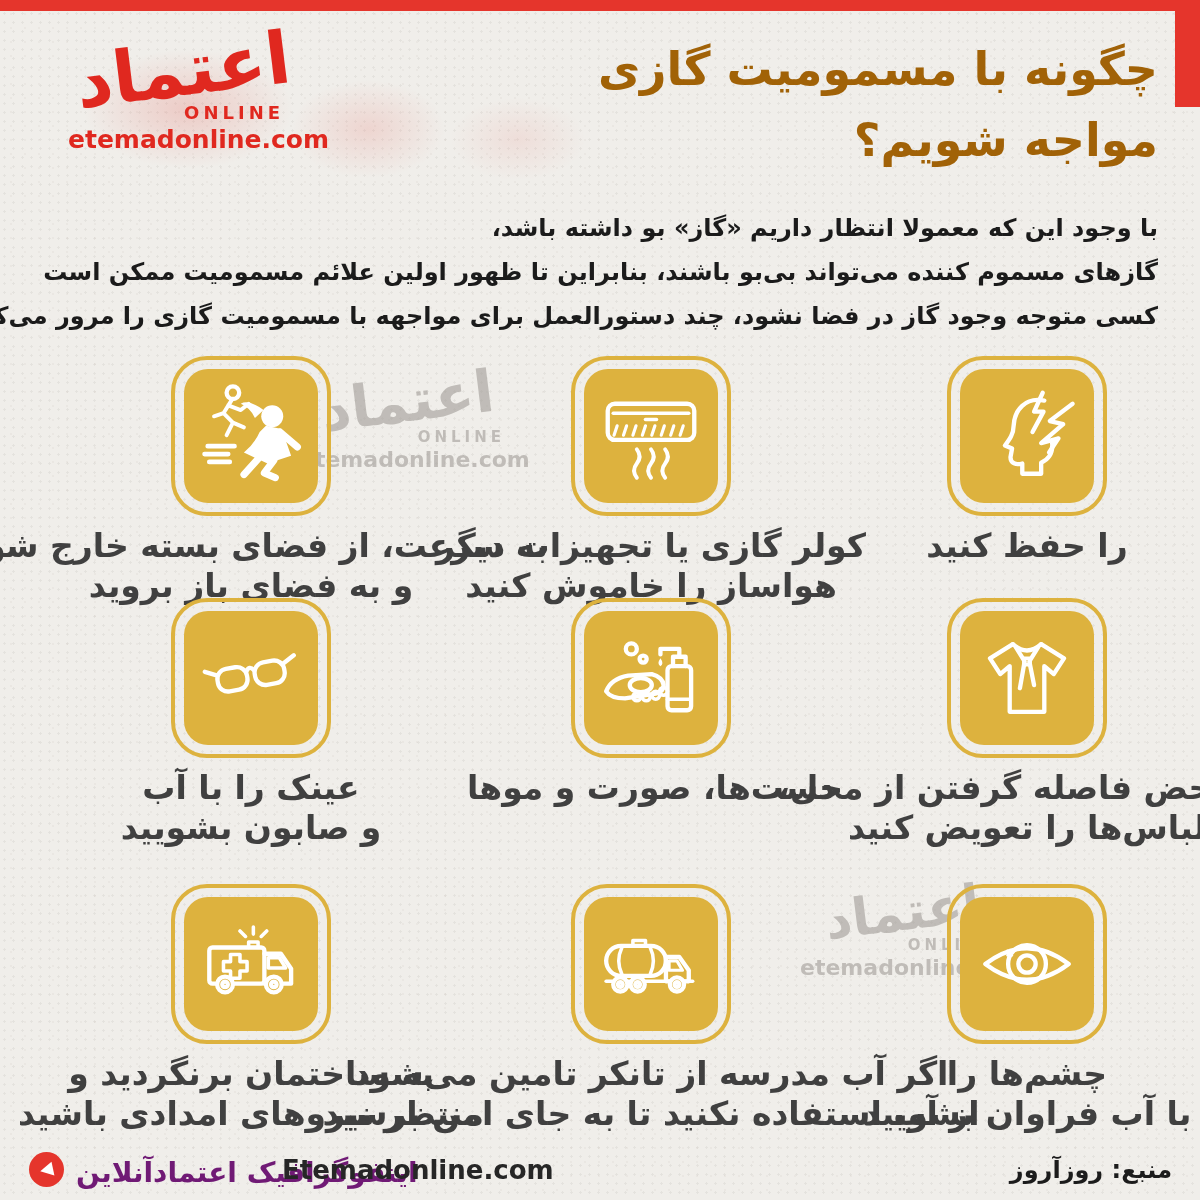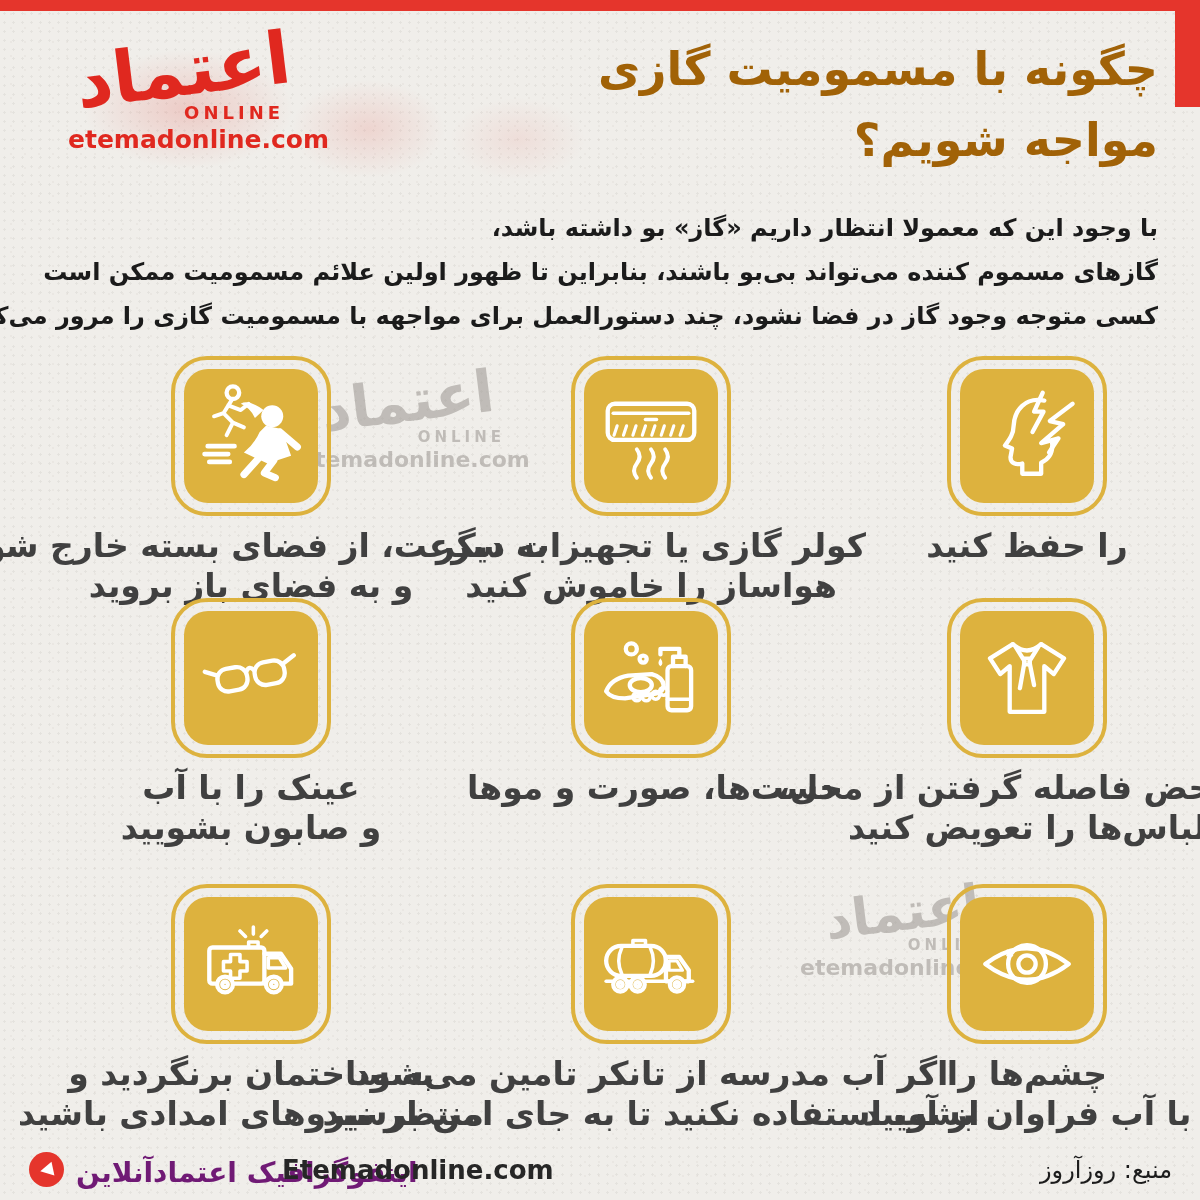--- a/index.html
+++ b/index.html
@@ -59,21 +59,21 @@
   .wm1{left:300px;top:372px;width:215px;}
   .wm2{left:800px;top:886px;width:205px;}
   .wm-ar{font-size:58px;font-weight:bold;line-height:1.0;transform:rotate(-7deg);direction:rtl;}
   .wm2 .wm-ar{font-size:52px;}
   .wm-online{font-size:15px;font-weight:bold;letter-spacing:4px;text-align:right;padding-right:10px;margin-top:-2px;}
   .wm-domain{font-size:22px;font-weight:bold;margin-top:1px;}
   
   .play-badge{left:28px;top:1151px;width:37px;height:37px;}
   .footer-credit{left:76px;top:1156px;direction:rtl;font-size:28px;font-weight:bold;color:#701a75;}
   .footer-site{left:282px;top:1155px;font-size:26px;font-weight:bold;color:#262626;}
-  .footer-source{right:28px;top:1156px;direction:rtl;font-size:24px;font-weight:normal;color:#1c1c1c;}
+  .footer-source{right:28px;top:1156px;direction:rtl;font-size:24px;font-weight:bold;color:#1c1c1c;}
 </style>
 </head>
 <body>
 
 <div class="abs top-bar"></div>
 <div class="abs corner-accent"></div>
 
 <div class="abs logo">
   <div class="logo-map"></div>
   <div class="logo-ar">اعتماد</div>

